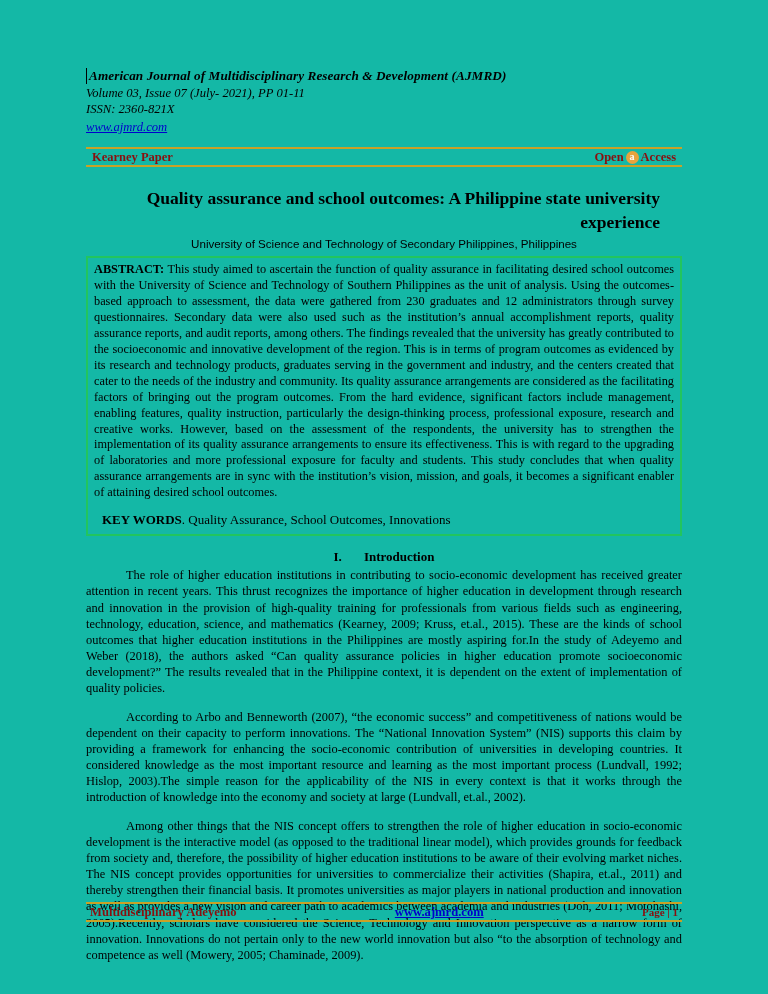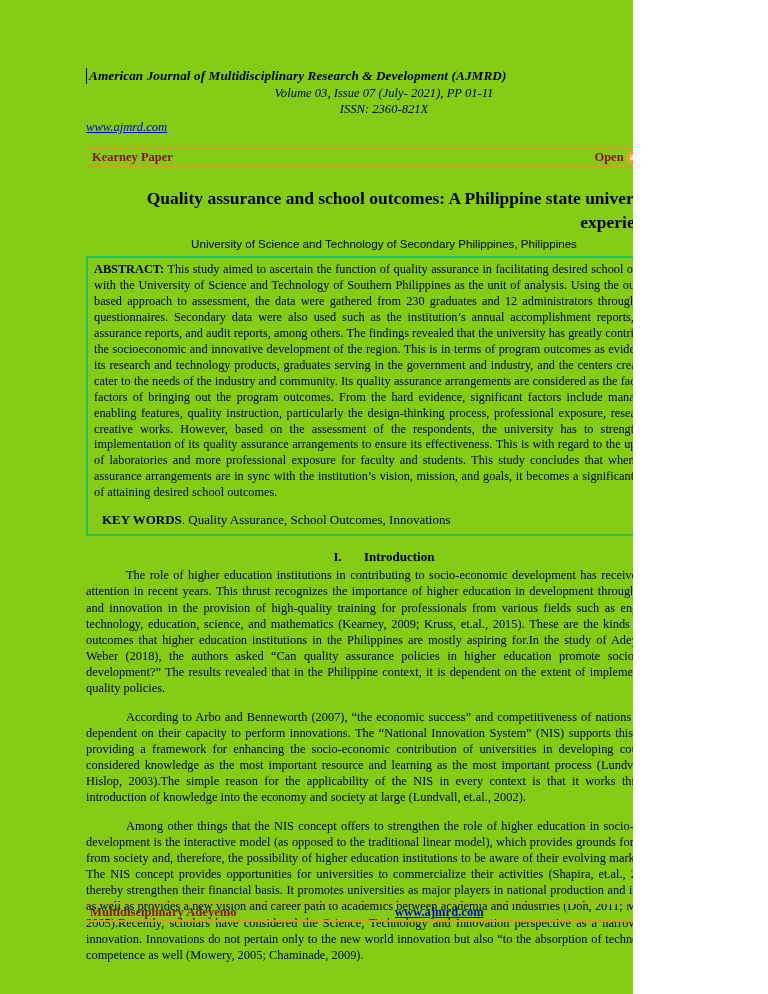--- a/index.html
+++ b/index.html
@@ -10,23 +10,23 @@
   body {
     width: 768px;
     height: 994px;
     font-family: "Liberation Serif", serif;
     color: #000000;
     position: relative;
   }
   .page {
     position: absolute;
     left: 0; top: 0;
-    width: 633px;
+    width: 768px;
     height: 994px;
-    background: #84cc16;
+    background: #14b8a6;
     overflow: hidden;
   }
   .content {
     position: absolute;
     left: 86px;
     top: 66px;
     width: 596px;
   }
 
   
@@ -39,21 +39,20 @@
     font-size: 13.2px;
     letter-spacing: 0.1px;
     border-left: 1px solid #000;
     padding-left: 2px;
     display: inline-block;
   }
   .journal-line {
     font-style: italic;
     font-size: 12.6px;
     margin-top: 1px;
-    text-align: center;
   }
   .journal-link {
     font-style: italic;
     font-size: 12.6px;
     color: #0000cc;
     text-decoration: underline;
     display: inline-block;
     margin-top: 1px;
   }
 

